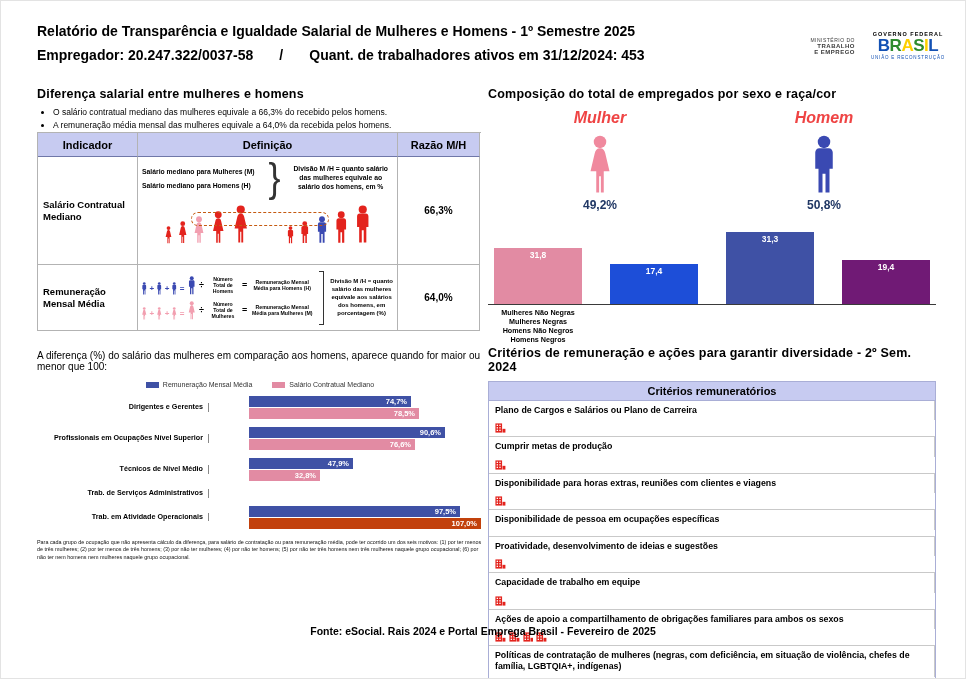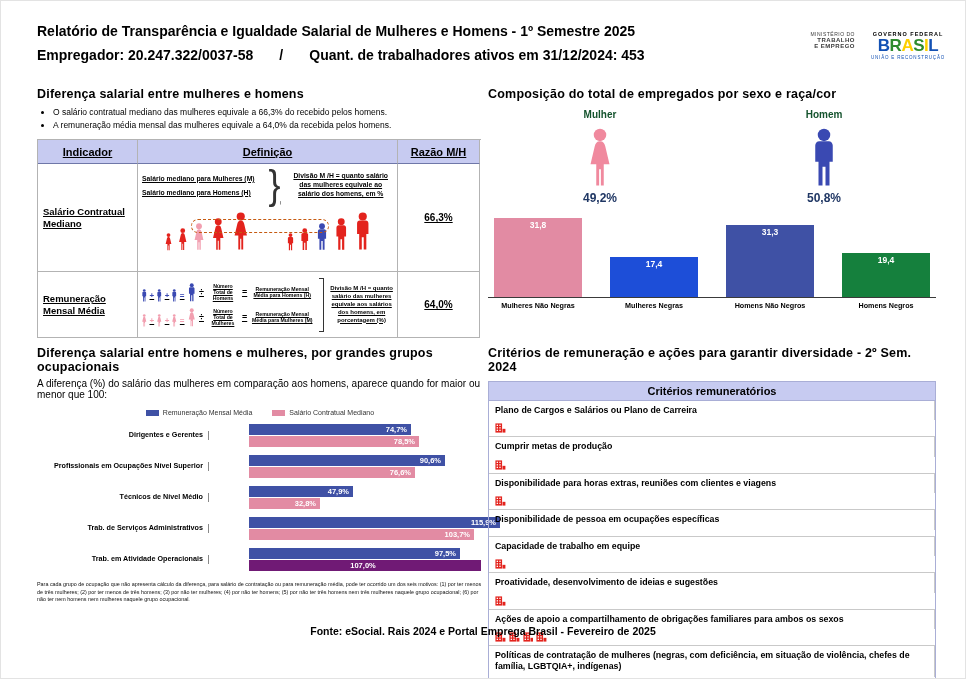--- a/index.html
+++ b/index.html
@@ -4,40 +4,40 @@
 <style>
   * { margin:0; padding:0; box-sizing:border-box; }
   html,body { background:#fff; }
   body { font-family:"Liberation Sans", sans-serif; color:#000; }
   .page { position:relative; width:966px; height:679px; background:#fff; border:1px solid #e3e3e3; overflow:hidden; }
 
   
   .hdr { position:absolute; left:36px; top:22px; width:700px; }
   .hdr-title { font-size:14px; font-weight:700; }
   .hdr-sub { font-size:14px; font-weight:700; margin-top:8px; display:flex; gap:26px; }
-  .logos { position:absolute; right:20px; top:30px; display:flex; gap:16px; }
+  .logos { position:absolute; right:20px; top:30px; display:flex; align-items:center; gap:16px; }
   .min-logo { text-align:right; color:#3a3a3a; }
   .min-line0 { font-size:5px; letter-spacing:.5px; }
   .min-lineb { font-size:6px; font-weight:700; letter-spacing:.5px; }
   .gov-logo { text-align:center; }
   .gov-top { font-size:5.5px; font-weight:700; letter-spacing:1px; }
   .gov-brand { font-size:17px; font-weight:800; line-height:1; letter-spacing:-.5px; }
   .gov-bottom { font-size:4.5px; color:#1351b4; letter-spacing:.8px; margin-top:1px; }
 
   
   .sec-heading { font-size:12.5px; font-weight:700; letter-spacing:.2px; }
   .tl { position:absolute; left:36px; top:86px;  width:444px; }
   .tr { position:absolute; left:487px; top:86px; width:448px; }
   .bl { position:absolute; left:36px; top:345px; width:446px; }
   .brr{ position:absolute; left:487px; top:345px; width:448px; }
 
   
   .bullets { margin:5px 0 0 16px; font-size:8.5px; line-height:1.55; }
-  .gap-table { margin-top:7px; display:grid; grid-template-columns:100px 260px 82px; grid-template-rows:24px 108px 66px;
-               border-left:1px solid #b3b3b3; border-top:1px solid #b3b3b3;text-decoration:underline; }
+  .gap-table { display:grid; grid-template-columns:100px 260px 82px; grid-template-rows:24px 108px 66px;
+               border-left:1px solid #b3b3b3; border-top:1px solid #b3b3b3; }
   .gap-table > div { border-right:1px solid #b3b3b3; border-bottom:1px solid #b3b3b3; }
   .th { background:#c7cbf1; font-size:11px; font-weight:700; display:flex; align-items:center; justify-content:center; border-bottom:1.5px solid #6f77a8 !important; }
   .ind-cell { font-size:9.5px; font-weight:700; display:flex; align-items:center; padding:4px 5px; line-height:1.2; }
   .ratio-cell { font-size:10px; font-weight:700; display:flex; align-items:center; justify-content:center; }
   .def1 { padding:3px 4px; }
   .def1-top { display:flex; align-items:center; }
   .def1-lines { width:138px; }
   .def1-line { font-size:6.8px; font-weight:700; margin:7px 0; }
   .brace { font-size:36px; font-weight:400; line-height:1; transform:scaleY(1.15); color:#333; margin:0 2px; }
   .def1-note { width:116px; font-size:6.8px; font-weight:700; text-align:center; line-height:1.3; margin-left:6px; }
@@ -57,29 +57,29 @@
   .divsym { font-size:9px; font-weight:700; }
   .eqsym { font-size:9px; font-weight:700; }
   .frm-num { width:32px; font-size:5.2px; font-weight:700; text-align:center; line-height:1.2; }
   .frm-res { width:64px; font-size:5.2px; font-weight:700; text-align:center; line-height:1.2; }
   .rbracket { width:5px; height:54px; border-top:1.3px solid #333; border-right:1.3px solid #333; border-bottom:1.3px solid #333; flex:0 0 auto; }
   .def2-note { width:88px; font-size:6px; font-weight:700; text-align:center; line-height:1.3; }
 
   
   .sex-groups { display:flex; justify-content:space-around; margin-top:8px; }
   .sex-group { text-align:center; width:40%; }
-  .sex-label { font-size:10px; font-weight:700; color:#14532d; }
+  .sex-label { font-size:16px; font-weight:700; color:#ef4444;font-style:italic; }
   .sex-fig { height:60px; margin:8px auto 0; display:flex; justify-content:center; }
   .sex-pct { font-size:12px; font-weight:700; color:#203764; margin-top:3px; }
   .comp-chart { margin-top:13px; }
   .comp-bars { display:flex; justify-content:space-between; align-items:flex-end; height:80px; padding:0 6px; border-bottom:1.5px solid #3a3a3a; }
   .vcol { width:88px; display:flex; flex-direction:column; justify-content:flex-end; height:80px; }
   .vbar { width:100%; }
   .vbar-label { text-align:center; color:#fff; font-size:8.5px; font-weight:700; padding-top:2px; }
-  .comp-cats { display:flex; justify-content:space-between; padding:0 6px; margin-top:3px; }
+  .comp-cats { display:flex; justify-content:space-between; padding:0 6px; margin-top:3px;flex-direction:column; }
   .vcat { width:88px; text-align:center; font-size:7.2px; font-weight:700; }
 
   
   .occ-sub { font-size:10px; margin-top:4px; }
   .occ-legend { display:flex; justify-content:center; gap:20px; margin-top:9px; }
   .lg-item { display:flex; align-items:center; gap:4px; font-size:7px; color:#333; }
   .lg-sq { width:13px; height:6px; display:inline-block; }
   .occ-chart { margin-top:8px; }
   .hrow { display:flex; align-items:center; margin-bottom:8px;gap:40px; }
   .hlabel { width:172px; flex:0 0 auto; text-align:right; font-size:7.2px; font-weight:700; padding-right:5px; line-height:1.2; border-right:1px solid #888; }
@@ -317,51 +317,50 @@
               <circle cx="12" cy="5.5" r="5"></circle>
               <path d="M8.3 10.5h7.4c2 0 3.3 1.5 3.3 3.5v13h-2.6v19h-3.2V31h-2.4v15H7.6V27H5v-13c0-2 1.3-3.5 3.3-3.5z"></path>
             </svg>
           </div>
         <div class="sex-pct">50,8%</div>
       </div>
     </div>
     <div class="comp-chart">
       <div class="comp-bars">
           <div class="vcol">
-            <div class="vbar" style="height: 79px; background: rgb(226, 139, 163);">
+            <div class="vbar" style="height: 56px; background: rgb(226, 139, 163);">
               <div class="vbar-label">31,8</div>
             </div>
           </div>
           <div class="vcol">
             <div class="vbar" style="height: 40px; background: #1d4ed8;">
               <div class="vbar-label">17,4</div>
             </div>
           </div>
           <div class="vcol">
             <div class="vbar" style="height: 72px; background: rgb(63, 81, 165);">
               <div class="vbar-label">31,3</div>
             </div>
           </div>
           <div class="vcol">
-            <div class="vbar" style="height: 44px; background: #15803d;">
+            <div class="vbar" style="height: 44px; background: #701a75;">
               <div class="vbar-label">19,4</div>
             </div>
           </div>
         </div>
       <div class="comp-cats">
           <div class="vcat">Mulheres Não Negras</div>
           <div class="vcat">Mulheres Negras</div>
           <div class="vcat">Homens Não Negros</div>
           <div class="vcat">Homens Negros</div>
         </div>
     </div>
   </div>
 
   <div class="bl">
-    <div class="sec-heading">Diferença salarial entre homens e mulheres, por grandes grupos ocupacionais</div>
     <div class="occ-sub">A diferença (%) do salário das mulheres em comparação aos homens, aparece quando for maior ou menor que 100:</div>
     <div class="occ-legend">
         <span class="lg-item">
           <span class="lg-sq" style="background: rgb(63, 81, 165);"></span>
           <span class="">Remuneração Mensal Média</span>
         </span>
         <span class="lg-item">
           <span class="lg-sq" style="background: rgb(226, 139, 163);"></span>
           <span class="">Salário Contratual Mediano</span>
         </span>
@@ -395,36 +394,28 @@
             <div class="hbar" style="width: 104px; background: rgb(63, 81, 165);">
               <span class="">47,9%</span>
             </div>
             <div class="hbar" style="width: 71px; background: rgb(226, 139, 163);">
               <span class="">32,8%</span>
             </div>
           </div>
         </div>
         <div class="hrow">
           <div class="hlabel">Trab. de Serviços Administrativos</div>
-          <div class="hbars">
-            <div class="hbar" style="width: 251px; background: rgb(63, 81, 165);">
-              <span class="">115,9%</span>
-            </div>
-            <div class="hbar" style="width: 225px; background: rgb(226, 139, 163);">
-              <span class="">103,7%</span>
-            </div>
-          </div>
         </div>
         <div class="hrow">
           <div class="hlabel">Trab. em Atividade Operacionais</div>
           <div class="hbars">
             <div class="hbar" style="width: 211px; background: rgb(63, 81, 165);">
               <span class="">97,5%</span>
             </div>
-            <div class="hbar" style="width: 232px; background: #701a75; justify-content: center;">
+            <div class="hbar" style="width: 232px; background: #c2410c;">
               <span class="">107,0%</span>
             </div>
           </div>
         </div>
       </div>
     <div class="occ-foot">Para cada grupo de ocupação que não apresenta cálculo da diferença, para salário de contratação ou para remuneração média, pode ter ocorrido um dos seis motivos: (1) por ter menos de três mulheres; (2) por ter menos de três homens; (3) por não ter mulheres; (4) por não ter homens; (5) por não ter três homens nem três mulheres naquele grupo ocupacional; (6) por não ter nem homens nem mulheres naquele grupo ocupacional.</div>
   </div>
 
   <div class="brr">
     <div class="sec-heading">Critérios de remuneração e ações para garantir diversidade - 2º Sem. 2024</div>
@@ -491,42 +482,42 @@
                 </g>
               </svg>
             </span>
           </div>
         </div>
         <div class="crit-row">
           <div class="crit-label">Disponibilidade de pessoa em ocupações específicas</div>
           <div class="crit-icons"></div>
         </div>
         <div class="crit-row">
+          <div class="crit-label">Proatividade, desenvolvimento de ideias e sugestões</div>
+          <div class="crit-icons">
+            <span class="bldg">
+              <svg viewBox="0 0 13 12">
+                <g fill="#e3231d">
+                  <rect x="0.5" y="0.5" width="8" height="11"></rect>
+                  <rect x="9" y="7" width="3.5" height="4.5"></rect>
+                </g>
+                <g fill="#fff">
+                  <rect x="2" y="2" width="1.6" height="1.6"></rect>
+                  <rect x="5.2" y="2" width="1.6" height="1.6"></rect>
+                  <rect x="2" y="5" width="1.6" height="1.6"></rect>
+                  <rect x="5.2" y="5" width="1.6" height="1.6"></rect>
+                  <rect x="2" y="8" width="1.6" height="1.6"></rect>
+                  <rect x="5.2" y="8" width="1.6" height="1.6"></rect>
+                </g>
+              </svg>
+            </span>
+          </div>
+        </div>
+        <div class="crit-row">
           <div class="crit-label">Capacidade de trabalho em equipe</div>
-          <div class="crit-icons">
-            <span class="bldg">
-              <svg viewBox="0 0 13 12">
-                <g fill="#e3231d">
-                  <rect x="0.5" y="0.5" width="8" height="11"></rect>
-                  <rect x="9" y="7" width="3.5" height="4.5"></rect>
-                </g>
-                <g fill="#fff">
-                  <rect x="2" y="2" width="1.6" height="1.6"></rect>
-                  <rect x="5.2" y="2" width="1.6" height="1.6"></rect>
-                  <rect x="2" y="5" width="1.6" height="1.6"></rect>
-                  <rect x="5.2" y="5" width="1.6" height="1.6"></rect>
-                  <rect x="2" y="8" width="1.6" height="1.6"></rect>
-                  <rect x="5.2" y="8" width="1.6" height="1.6"></rect>
-                </g>
-              </svg>
-            </span>
-          </div>
-        </div>
-        <div class="crit-row">
-          <div class="crit-label">Proatividade, desenvolvimento de ideias e sugestões</div>
           <div class="crit-icons">
             <span class="bldg">
               <svg viewBox="0 0 13 12">
                 <g fill="#e3231d">
                   <rect x="0.5" y="0.5" width="8" height="11"></rect>
                   <rect x="9" y="7" width="3.5" height="4.5"></rect>
                 </g>
                 <g fill="#fff">
                   <rect x="2" y="2" width="1.6" height="1.6"></rect>
                   <rect x="5.2" y="2" width="1.6" height="1.6"></rect>

